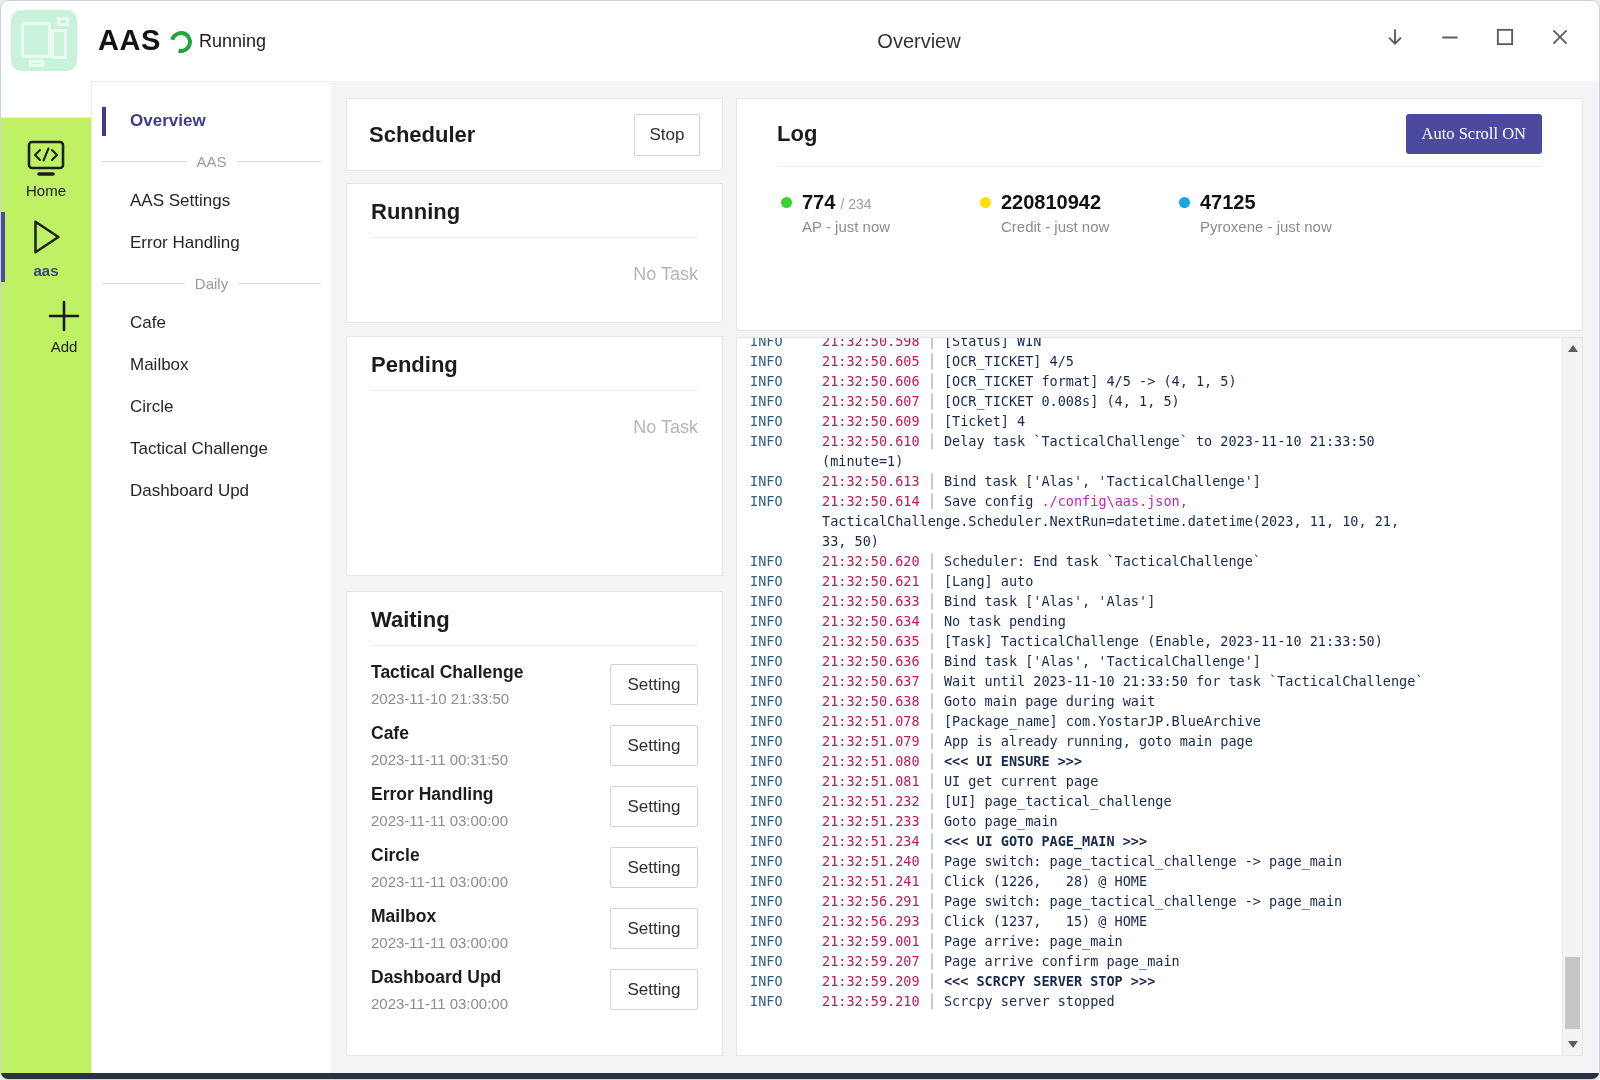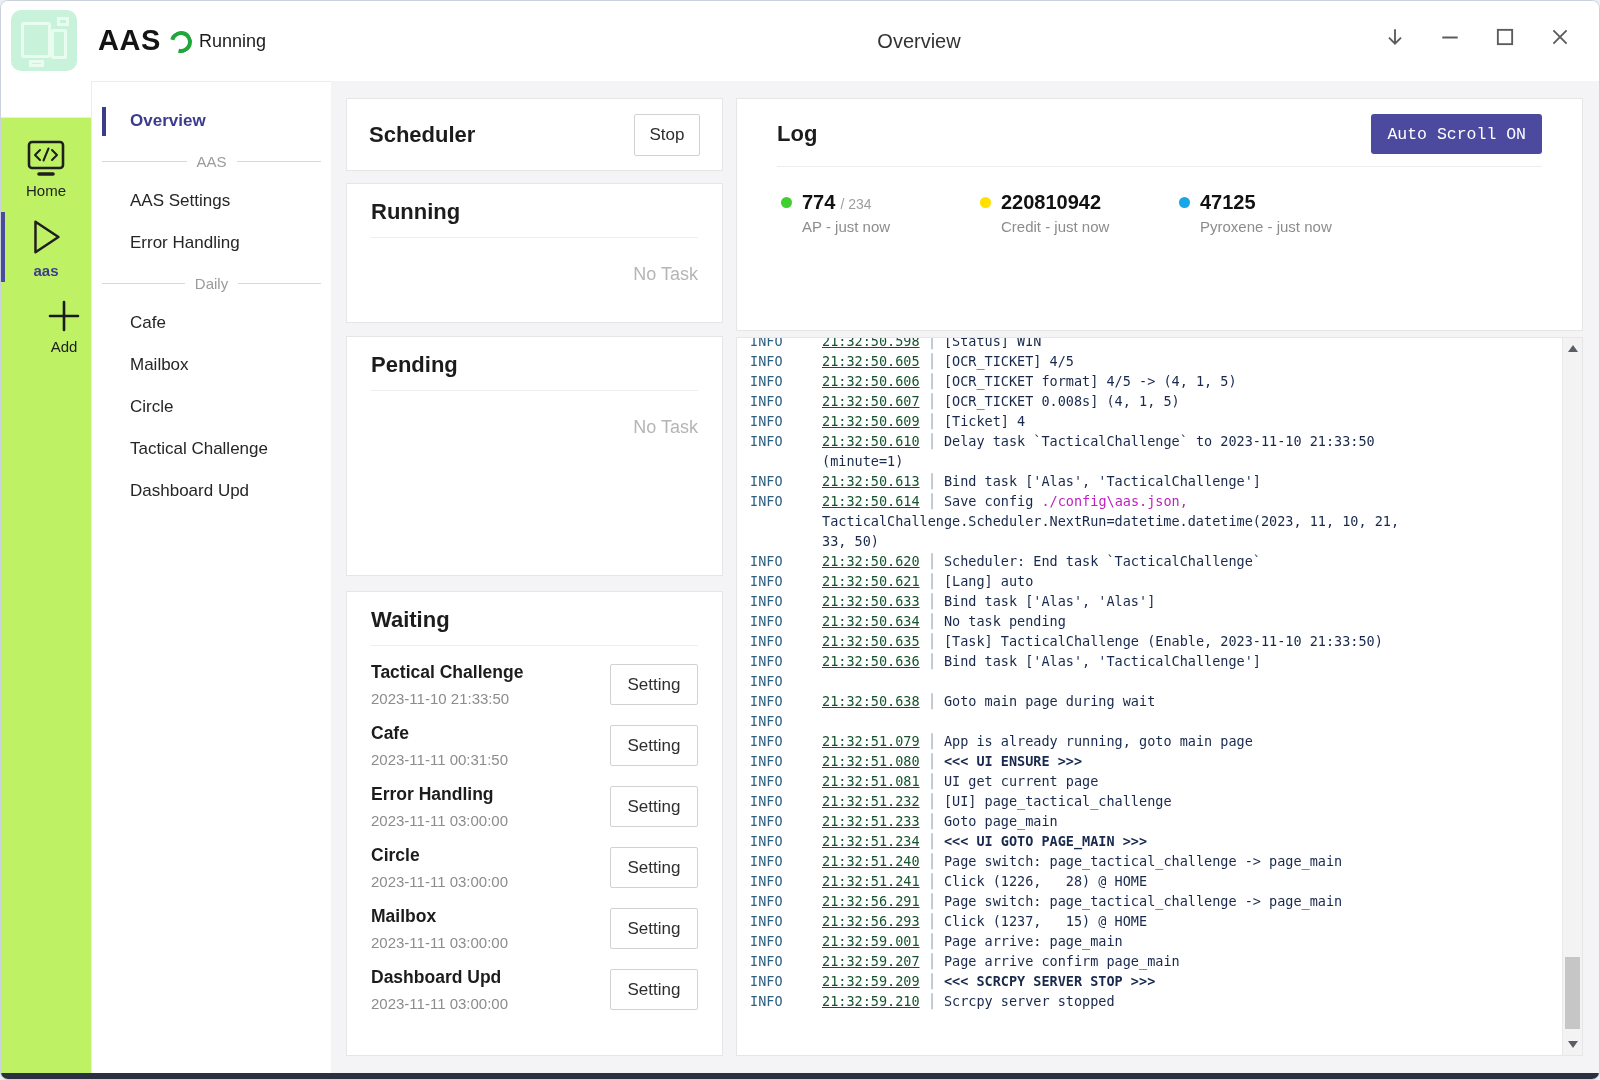--- a/index.html
+++ b/index.html
@@ -64,37 +64,37 @@
   #card-waiting { left:345px; top:590px; width:377px; height:465px; padding:15px 24px 8px; }
   .wait-list { margin-top:8px; }
   .wait-row { display:flex; align-items:center; justify-content:space-between; height:61px; }
   .wait-name { font-size:17.5px; font-weight:700; color:#1c1c1c; }
   .wait-time { font-size:15px; color:#8c8c8c; margin-top:7px; }
   .setting-btn { width:88px; height:41px; }
 
   #card-loghead { left:735px; top:97px; width:847px; height:233px; padding:15px 40px; }
   .loghead-top { display:flex; align-items:center; justify-content:space-between; }
   .autoscroll-btn { height:40px; padding:0 16px; background:#4c4a9e; color:#fff; border:none;
-                    border-radius:3px; font-size:16.5px; font-family:Liberation Mono, monospace; cursor:pointer; }
+                    border-radius:3px; font-size:16.5px; font-family:Liberation Serif, serif; cursor:pointer; }
   .stats-row { display:flex; margin-top:24px; padding-left:4px; }
   .stat { width:199px; }
   .stat-top { display:flex; align-items:baseline; }
   .dot { width:11px; height:11px; border-radius:50%; margin-right:10px; align-self:center; }
   .stat-val { font-size:20px; font-weight:700; color:#111; }
   .stat-suffix { font-size:14px; color:#9e9e9e; margin-left:5px; }
   .stat-label { font-size:15px; color:#8c8c8c; margin-top:4px; padding-left:21px; }
 
   
   #log-panel { left:735px; top:336px; width:847px; height:719px; overflow:hidden; }
   .log-body { position:absolute; left:13px; top:-7px; right:32px;
               font-family:"DejaVu Sans Mono", monospace; font-size:13.5px; line-height:20px; color:#18294d; }
   .log-line { display:flex; }
   .lvl { flex:none; width:72px; color:#2d5f80; }
   .content { white-space:pre-wrap; word-break:break-word; }
-  .time { color:#14532d;text-decoration:underline; }
+  .time { color:#be185d; }
   .sep { color:#93a1b1; }
   .msg { color:#18294d; }
   .msg.bold { font-weight:700; }
   .msg.path { color:#bf1fbf; }
 
   .vscroll { position:absolute; right:0; top:0; width:20px; height:100%; background:#f3f3f3; border-left:1px solid #e8e8e8; }
   .arrow-up, .arrow-down { position:absolute; left:50%; transform:translateX(-50%); width:0; height:0;
               border-left:5px solid transparent; border-right:5px solid transparent; cursor:pointer; }
   .arrow-up { top:7px; border-bottom:7px solid #5a5f66; }
   .arrow-down { bottom:7px; border-top:7px solid #5a5f66; }
@@ -360,27 +360,29 @@
         <div class="log-line">
           <span class="lvl">INFO</span>
           <span class="content"><span class="time">21:32:50.635</span><span class="sep"> │ </span><span class="msg">[Task] TacticalChallenge (Enable, 2023-11-10 21:33:50)</span></span>
         </div>
         <div class="log-line">
           <span class="lvl">INFO</span>
           <span class="content"><span class="time">21:32:50.636</span><span class="sep"> │ </span><span class="msg">Bind task ['Alas', 'TacticalChallenge']</span></span>
         </div>
         <div class="log-line">
           <span class="lvl">INFO</span>
+          <span class="content"><span class="time">21:32:50.637</span><span class="sep"> │ </span><span class="msg">Wait until 2023-11-10 21:33:50 for task `TacticalChallenge`</span></span>
         </div>
         <div class="log-line">
           <span class="lvl">INFO</span>
           <span class="content"><span class="time">21:32:50.638</span><span class="sep"> │ </span><span class="msg">Goto main page during wait</span></span>
         </div>
         <div class="log-line">
           <span class="lvl">INFO</span>
+          <span class="content"><span class="time">21:32:51.078</span><span class="sep"> │ </span><span class="msg">[Package_name] com.YostarJP.BlueArchive</span></span>
         </div>
         <div class="log-line">
           <span class="lvl">INFO</span>
           <span class="content"><span class="time">21:32:51.079</span><span class="sep"> │ </span><span class="msg">App is already running, goto main page</span></span>
         </div>
         <div class="log-line">
           <span class="lvl">INFO</span>
           <span class="content"><span class="time">21:32:51.080</span><span class="sep"> │ </span><span class="msg bold">&lt;&lt;&lt; UI ENSURE &gt;&gt;&gt;</span></span>
         </div>
         <div class="log-line">

